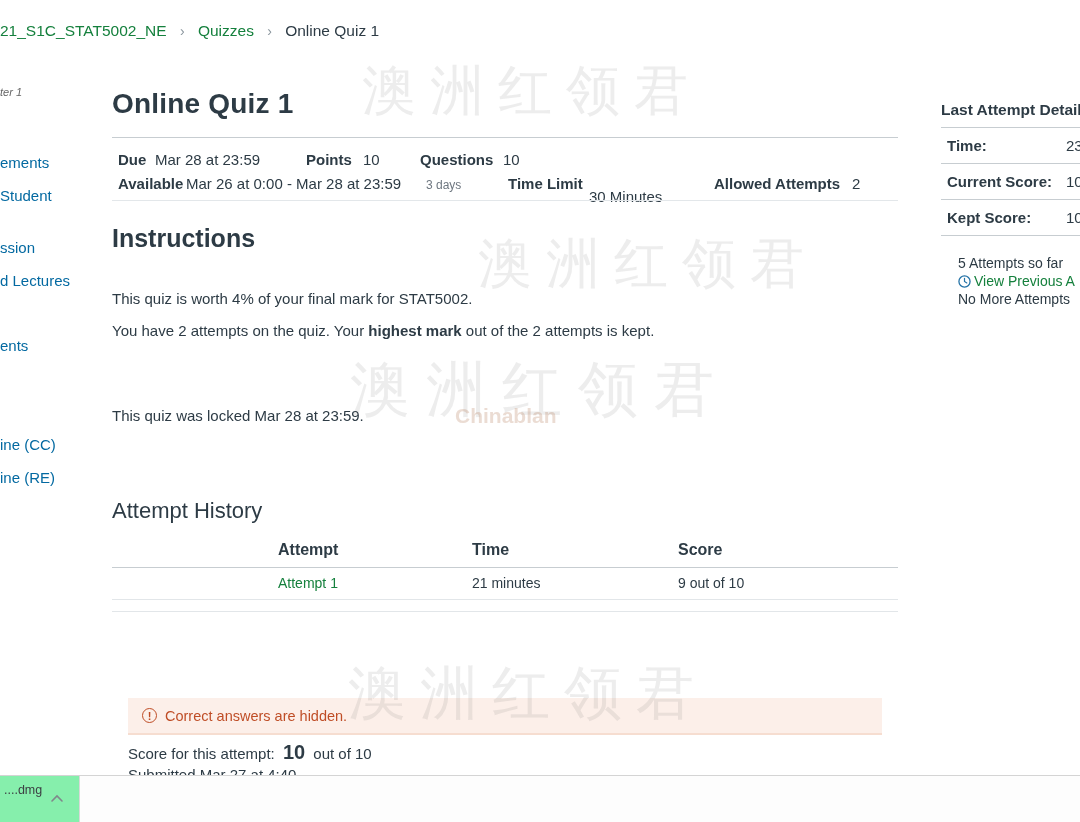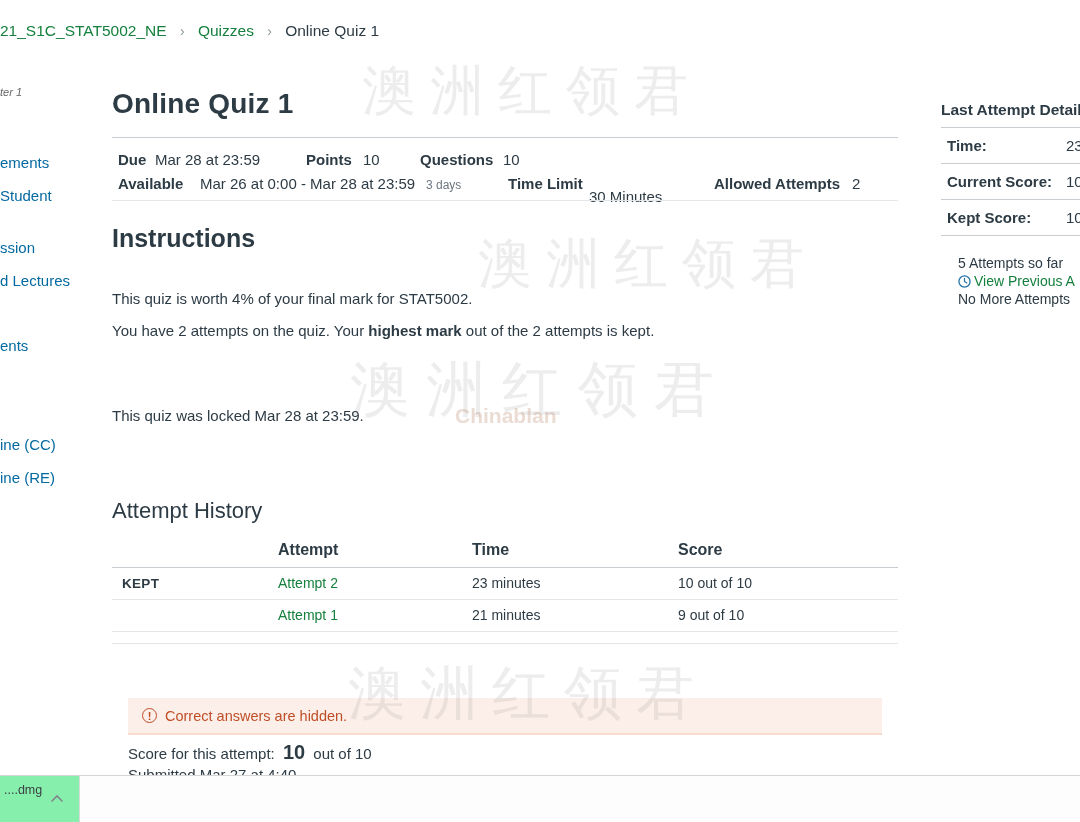--- a/index.html
+++ b/index.html
@@ -105,21 +105,21 @@
 
 <div class="meta">
   <span class="abs m-label" style="left:118px; top:151px;">Due</span>
   <span class="abs" style="left:155px; top:151px;">Mar 28 at 23:59</span>
   <span class="abs m-label" style="left:306px; top:151px;">Points</span>
   <span class="abs" style="left:363px; top:151px;">10</span>
   <span class="abs m-label" style="left:420px; top:151px;">Questions</span>
   <span class="abs" style="left:503px; top:151px;">10</span>
 
   <span class="abs m-label" style="left:118px; top:175px;">Available</span>
-  <span class="abs" style="left:186px; top:175px;margin-left:14px;">Mar 26 at 0:00 - Mar 28 at 23:59</span>
+  <span class="abs" style="left:186px; top:175px;">Mar 26 at 0:00 - Mar 28 at 23:59</span>
   <span class="abs meta-note" style="left:426px; top:178px;">3 days</span>
   <span class="abs m-label" style="left:508px; top:175px;">Time Limit</span>
   <span class="abs" style="left:589px; top:188px;">30 Minutes</span>
   <span class="abs m-label" style="left:714px; top:175px;">Allowed Attempts</span>
   <span class="abs" style="left:852px; top:175px;">2</span>
 </div>
 <div class="abs rule" style="top:200px; border-top-color:#e3e7ea;"></div>
 
 <h2 class="abs h2" style="top:224px;">Instructions</h2>
 <p class="abs para" style="top:288px;">This quiz is worth 4% of your final mark for STAT5002.</p>
@@ -138,26 +138,20 @@
   <thead>
     <tr>
       <th></th>
       <th>Attempt</th>
       <th>Time</th>
       <th>Score</th>
     </tr>
   </thead>
   <tbody>
     <tr>
-      <td class="tag">KEPT</td>
-      <td><span class="link">Attempt 2</span></td>
-      <td>23 minutes</td>
-      <td>10 out of 10</td>
-    </tr>
-    <tr>
       <td class="tag"></td>
       <td><span class="link">Attempt 1</span></td>
       <td>21 minutes</td>
       <td>9 out of 10</td>
     </tr>
     <tr class="spacer">
         <td></td>
         <td></td>
         <td></td>
         <td></td>

